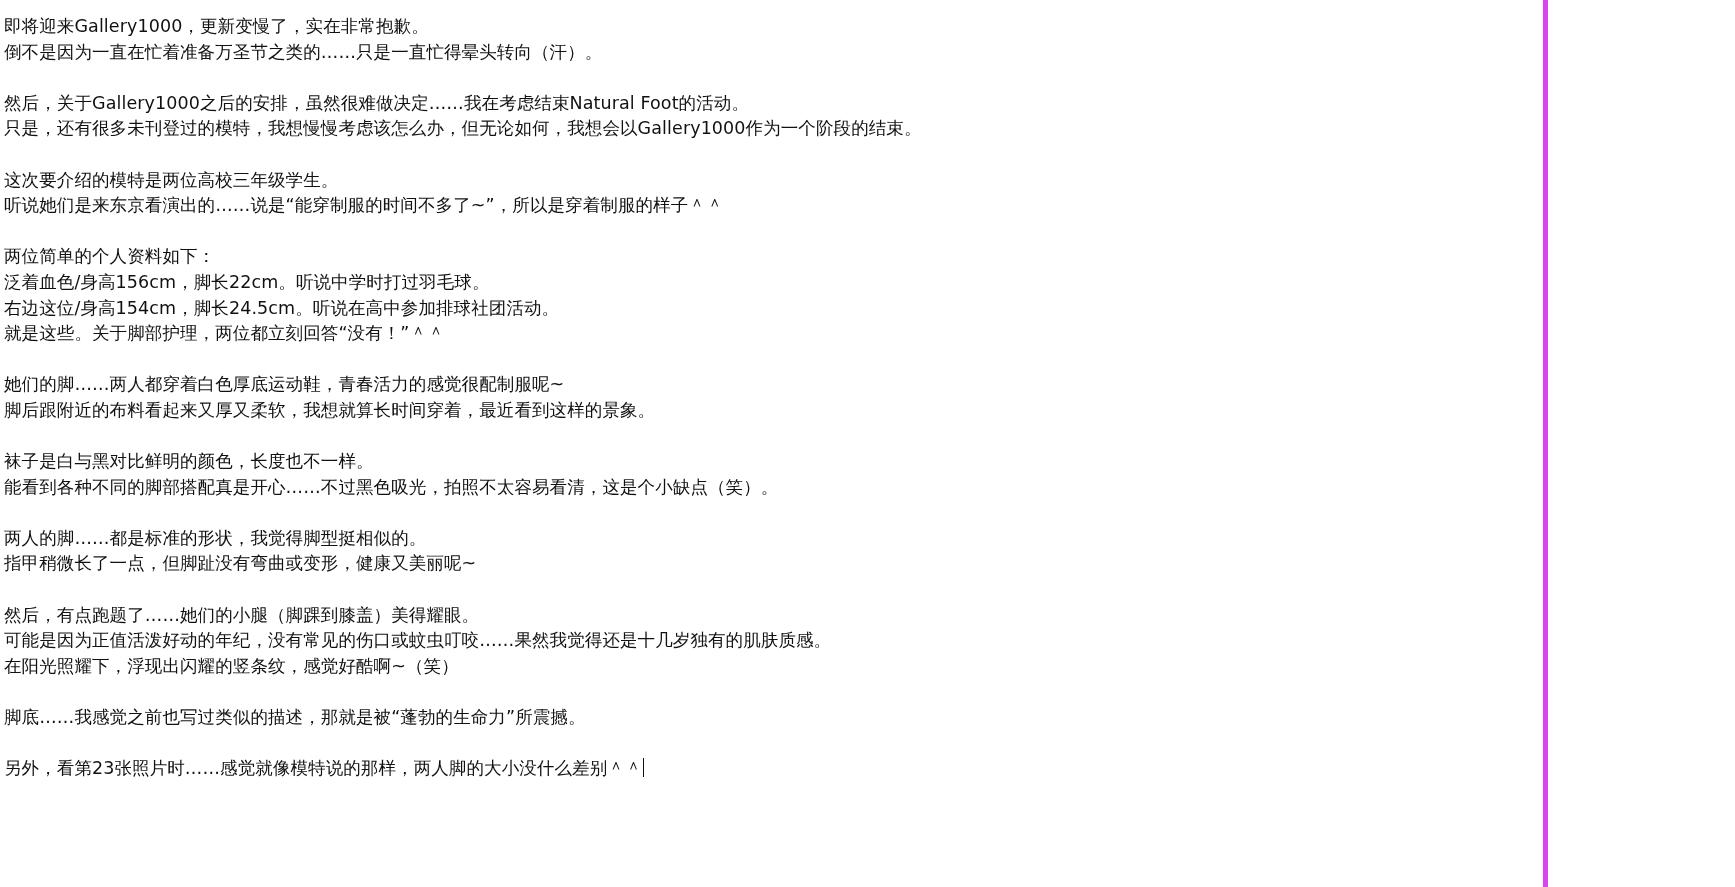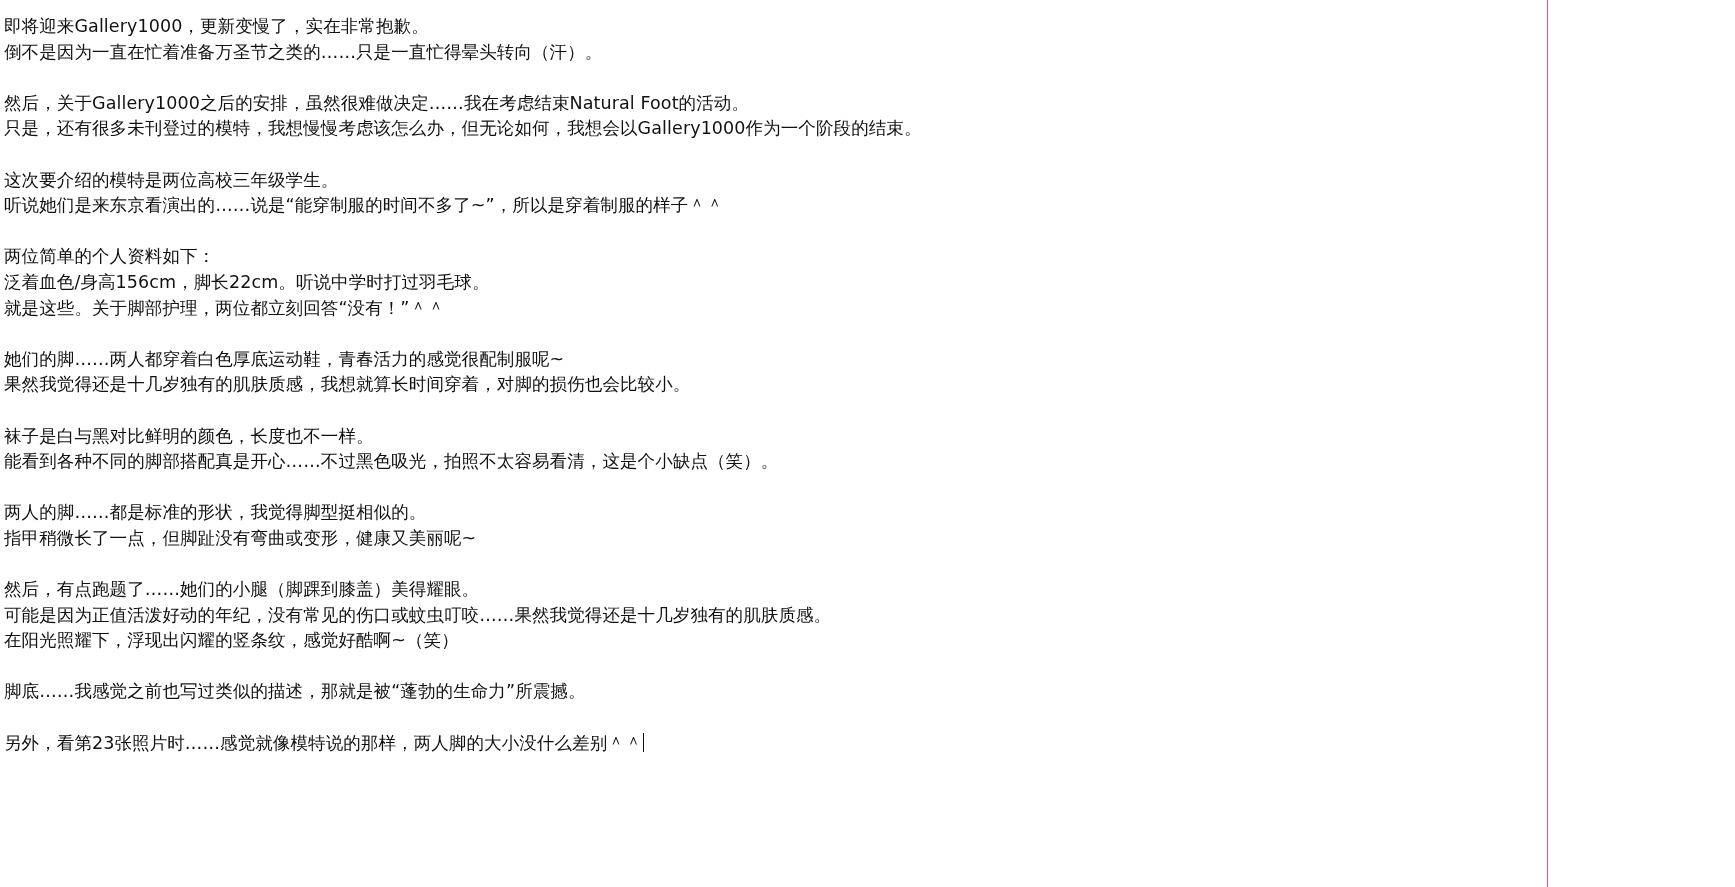--- a/index.html
+++ b/index.html
@@ -19,21 +19,21 @@
     height: 887px;
     background: #ffffff;
   }
   #doc {
     position: absolute;
     left: 0;
     top: 0;
     width: 1548px;
     height: 887px;
     background: #ffffff;
-    border-right: 1px solid #d946ef;
+    border-right: 5px solid #d946ef;
     box-sizing: border-box;
     padding: 14px 0 0 4px;
   }
   .para {
     margin: 0;
   }
   .line {
     font-size: 17.5px;
     line-height: 25.6px;
     color: #111111;
@@ -83,24 +83,25 @@
       <div class="line">倒不是因为一直在忙着准备万圣节之类的……只是一直忙得晕头转向（汗）。</div>
       <div class="line blank">&nbsp;</div>
       <div class="line">然后，关于Gallery1000之后的安排，虽然很难做决定……我在考虑结束Natural Foot的活动。</div>
       <div class="line">只是，还有很多未刊登过的模特，我想慢慢考虑该怎么办，但无论如何，我想会以Gallery1000作为一个阶段的结束。</div>
       <div class="line blank">&nbsp;</div>
       <div class="line">这次要介绍的模特是两位高校三年级学生。</div>
       <div class="line">听说她们是来东京看演出的……说是“能穿制服的时间不多了~”，所以是穿着制服的样子＾＾</div>
       <div class="line blank">&nbsp;</div>
       <div class="line">两位简单的个人资料如下：</div>
       <div class="line">泛着血色/身高156cm，脚长22cm。听说中学时打过羽毛球。</div>
+      <div class="line">右边这位/身高154cm，脚长24.5cm。听说在高中参加排球社团活动。</div>
       <div class="line">就是这些。关于脚部护理，两位都立刻回答“没有！”＾＾</div>
       <div class="line blank">&nbsp;</div>
       <div class="line">她们的脚……两人都穿着白色厚底运动鞋，青春活力的感觉很配制服呢~</div>
-      <div class="line">果然我觉得还是十几岁独有的肌肤质感，我想就算长时间穿着，对脚的损伤也会比较小。</div>
+      <div class="line">脚后跟附近的布料看起来又厚又柔软，我想就算长时间穿着，最近看到这样的景象。</div>
       <div class="line blank">&nbsp;</div>
       <div class="line">袜子是白与黑对比鲜明的颜色，长度也不一样。</div>
       <div class="line">能看到各种不同的脚部搭配真是开心……不过黑色吸光，拍照不太容易看清，这是个小缺点（笑）。</div>
       <div class="line blank">&nbsp;</div>
       <div class="line">两人的脚……都是标准的形状，我觉得脚型挺相似的。</div>
       <div class="line">指甲稍微长了一点，但脚趾没有弯曲或变形，健康又美丽呢~</div>
       <div class="line blank">&nbsp;</div>
       <div class="line">然后，有点跑题了……她们的小腿（脚踝到膝盖）美得耀眼。</div>
       <div class="line">可能是因为正值活泼好动的年纪，没有常见的伤口或蚊虫叮咬……果然我觉得还是十几岁独有的肌肤质感。</div>
       <div class="line">在阳光照耀下，浮现出闪耀的竖条纹，感觉好酷啊~（笑）</div>

